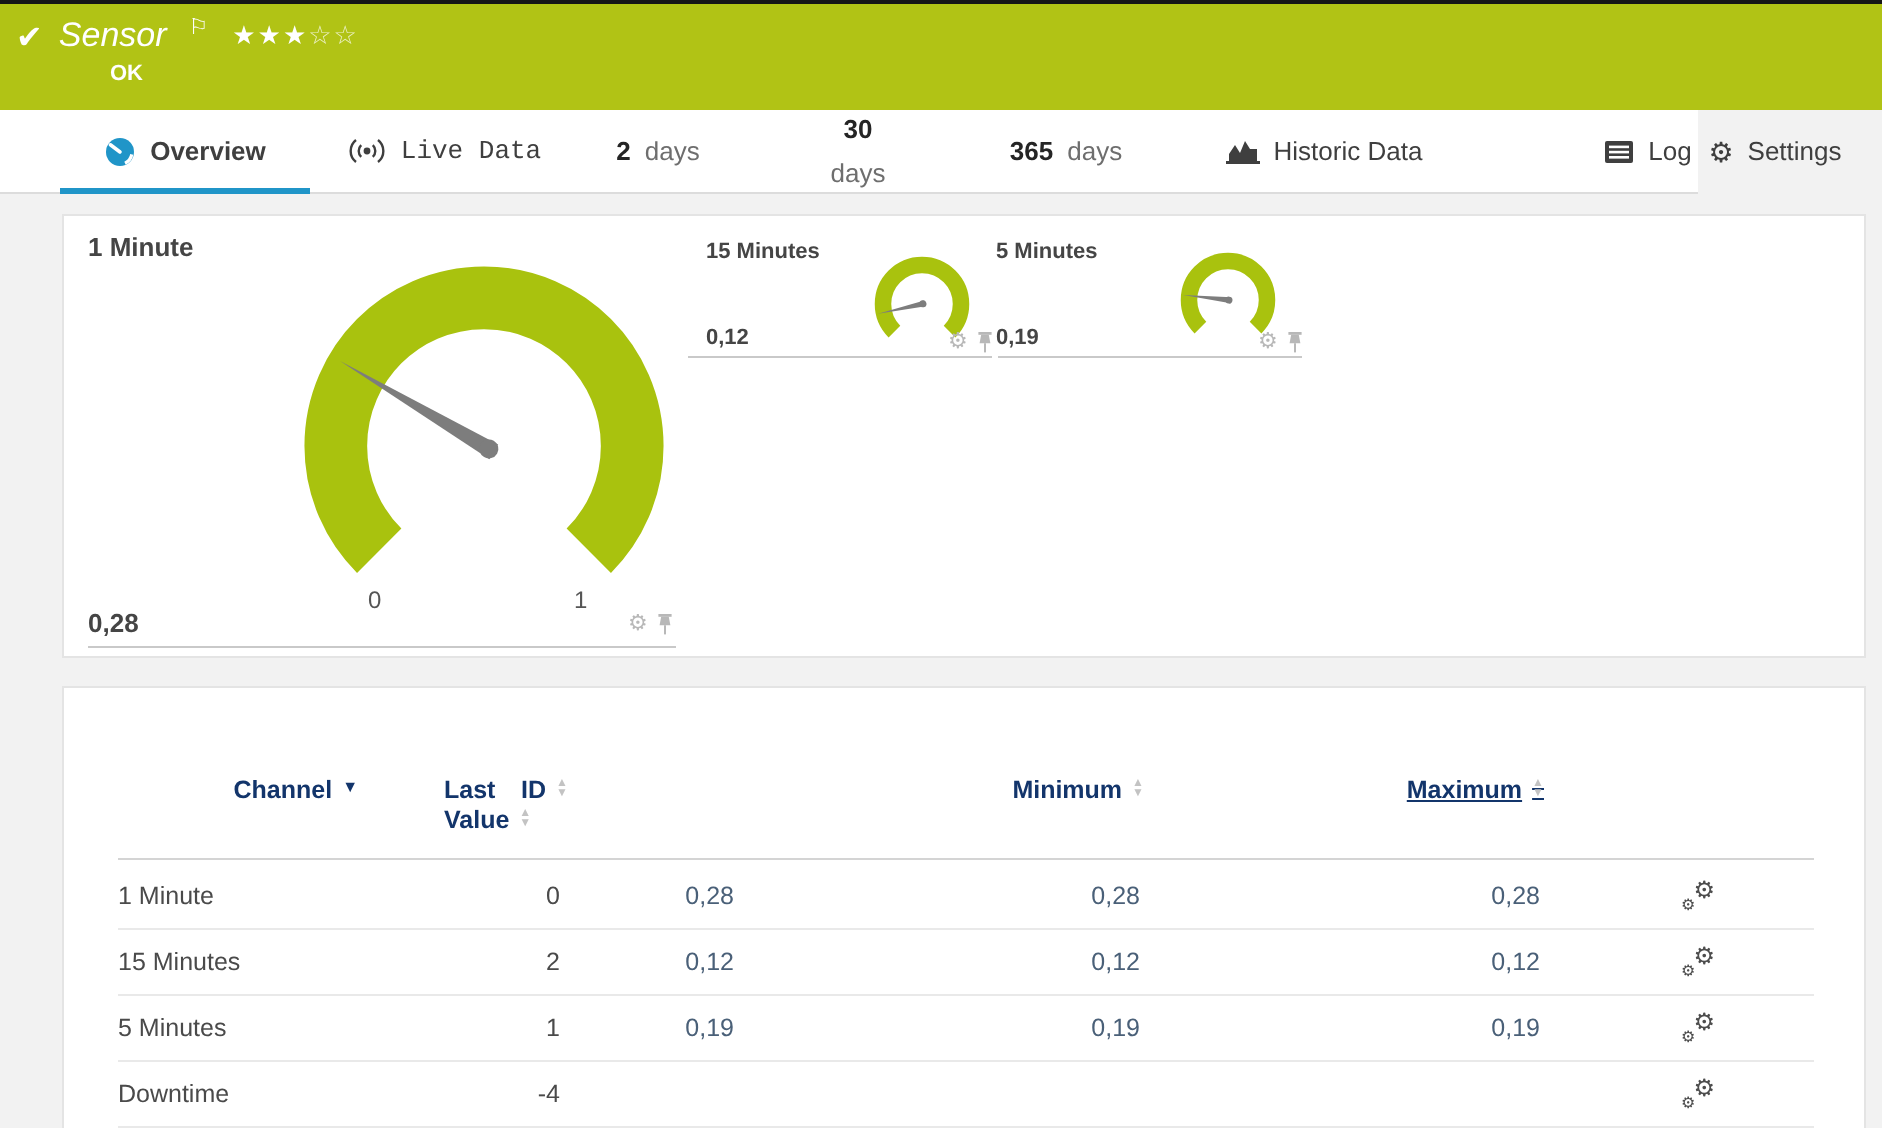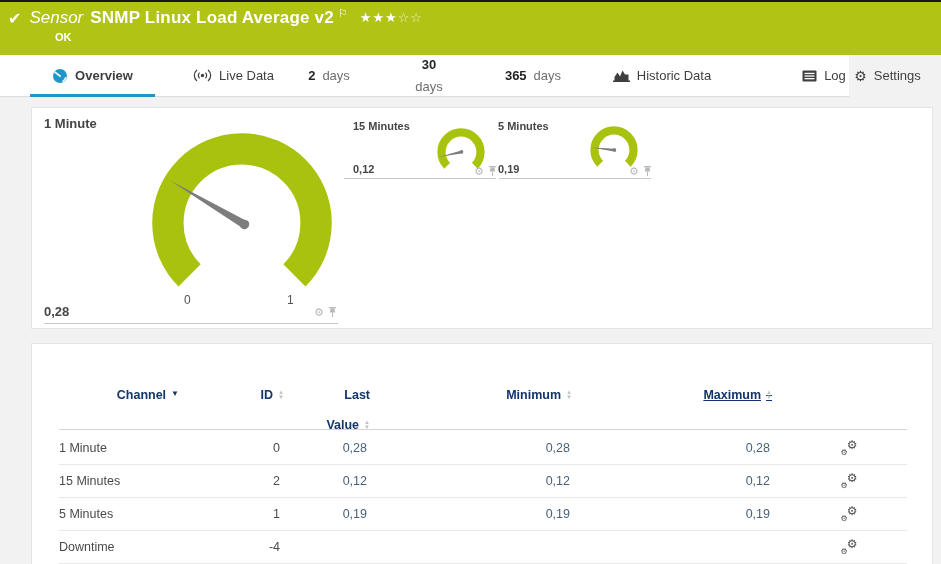--- a/index.html
+++ b/index.html
@@ -44,21 +44,21 @@
   .underline{position:absolute;height:1px;background:#c9c9c9;}
   .mini-icons{position:absolute;display:flex;align-items:center;gap:4px;color:#b8b8b8;}
   .mini-icons .gear-glyph{font-size:11px;color:#b8b8b8;}
 
   
   .th{position:absolute;top:44px;font-size:12.5px;font-weight:bold;color:var(--navy);display:flex;justify-content:flex-end;align-items:flex-start;cursor:pointer;}
   .th.left{justify-content:flex-end;}
   .sort{display:inline-flex;flex-direction:column;margin-left:5px;position:relative;top:2px;}
   .sort i{font-style:normal;font-size:6px;line-height:5px;color:#c3c3c3;}
   .caret-down{font-size:8px;color:var(--navy);margin-left:5px;position:relative;top:1px;}
-  .lastv{flex-direction:column;align-items:flex-end;line-height:15px;gap:15px;}
+  .lastv{flex-direction:column;line-height:15px;}
   .lastv .l2{display:flex;align-items:flex-start;}
   .hline{position:absolute;left:27px;width:848px;height:1px;background:#d4d4d4;}
   .trow{position:absolute;left:0;width:902px;height:33px;font-size:12.5px;}
   .trow .sep{position:absolute;left:27px;bottom:0;width:848px;height:1px;background:#e9e9e9;}
   .td{position:absolute;top:0;line-height:33px;}
   .c-channel{left:27px;width:130px;color:#4a4a4a;}
   .c-id{left:148px;width:100px;text-align:right;color:#4a4a4a;}
   .c-last{left:235px;width:100px;text-align:right;color:var(--value);}
   .c-min{left:438px;width:100px;text-align:right;color:var(--value);}
   .c-max{left:638px;width:100px;text-align:right;color:var(--value);}
@@ -72,39 +72,38 @@
 </head>
 <body>
 
 <div class="screen">
   <div class="topbar"></div>
 
   <div class="ghead">
     <div class="sensor-line">
       <span class="check">✔</span>
       <span class="kind">Sensor</span>
-      <span class="stitle">SNMP Linux Load Average v2</span>
       <span class="flag">⚐</span>
       <span class="stars"><span>★★★</span><span class="dim">☆☆</span></span>
     </div>
     <div class="okline">OK</div>
   </div>
 
   <div class="tabbar">
     <div class="tab active" style="left:30px;width:125px;">
       <span class="ticon">
         <svg width="16" height="16" viewBox="0 0 16 16">
             <circle cx="8" cy="8" r="7" fill="#2095c8"></circle>
             <path d="M8 8 L3.2 4.4" stroke="#fff" stroke-width="1.8" stroke-linecap="round"></path>
             <path d="M10.5 13.6 A6.2 6.2 0 0 0 13.9 9.2" stroke="#fff" stroke-width="1.6" fill="none"></path>
           </svg>
       </span>
       <span class="tlabel">Overview</span>
     </div>
-    <div class="tab" style="left:181px;width:105px;">
+    <div class="tab" style="left:170px;width:105px;font-family:Liberation Mono, monospace;">
       <span class="ticon">
         <svg width="19" height="13" viewBox="0 0 19 13">
             <circle cx="9.5" cy="6.5" r="1.7" fill="#3f3f3f"></circle>
             <path d="M6.6 3.6 A4 4 0 0 0 6.6 9.4" stroke="#3f3f3f" stroke-width="1.2" fill="none"></path>
             <path d="M12.4 3.6 A4 4 0 0 1 12.4 9.4" stroke="#3f3f3f" stroke-width="1.2" fill="none"></path>
             <path d="M4 1 A7 7 0 0 0 4 12" stroke="#3f3f3f" stroke-width="1.2" fill="none"></path>
             <path d="M15 1 A7 7 0 0 1 15 12" stroke="#3f3f3f" stroke-width="1.2" fill="none"></path>
           </svg>
       </span>
       <span class="tlabel">Live Data</span>

